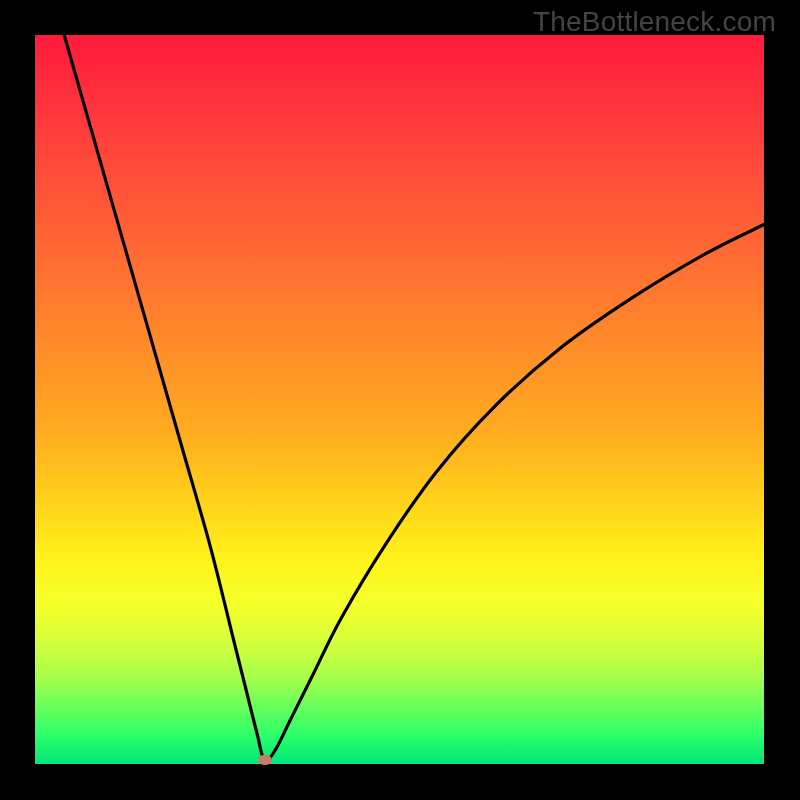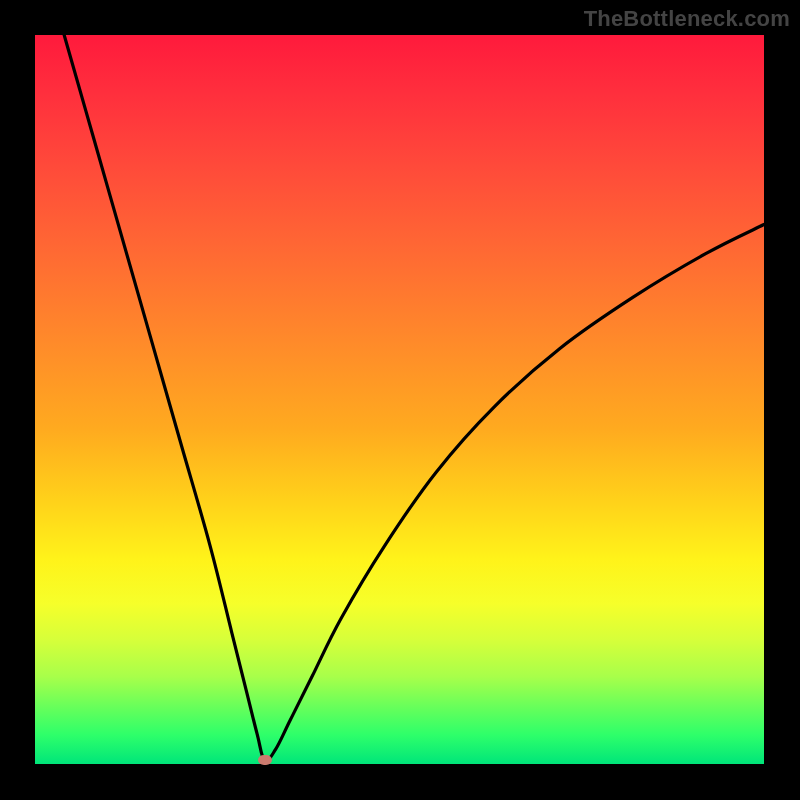--- a/index.html
+++ b/index.html
@@ -37,24 +37,24 @@
       #d6ff3a 83%,
       #a8ff4a 88%,
       #6aff5a 92%,
       #2eff6a 96%,
       #00e57a 100%
     );
   }
   .watermark {
     position: absolute;
     top: 6px;
-    right: 10px;
+    right: 24px;
     color: #444;
-    font-size: 22px;
-    font-weight: 700;
+    font-size: 28px;
+    font-weight: 400;
     letter-spacing: 0.2px;
     user-select: none;
   }
   svg.curve {
     position: absolute;
     left: 0;
     top: 0;
     width: 729px;
     height: 729px;
     overflow: visible;

